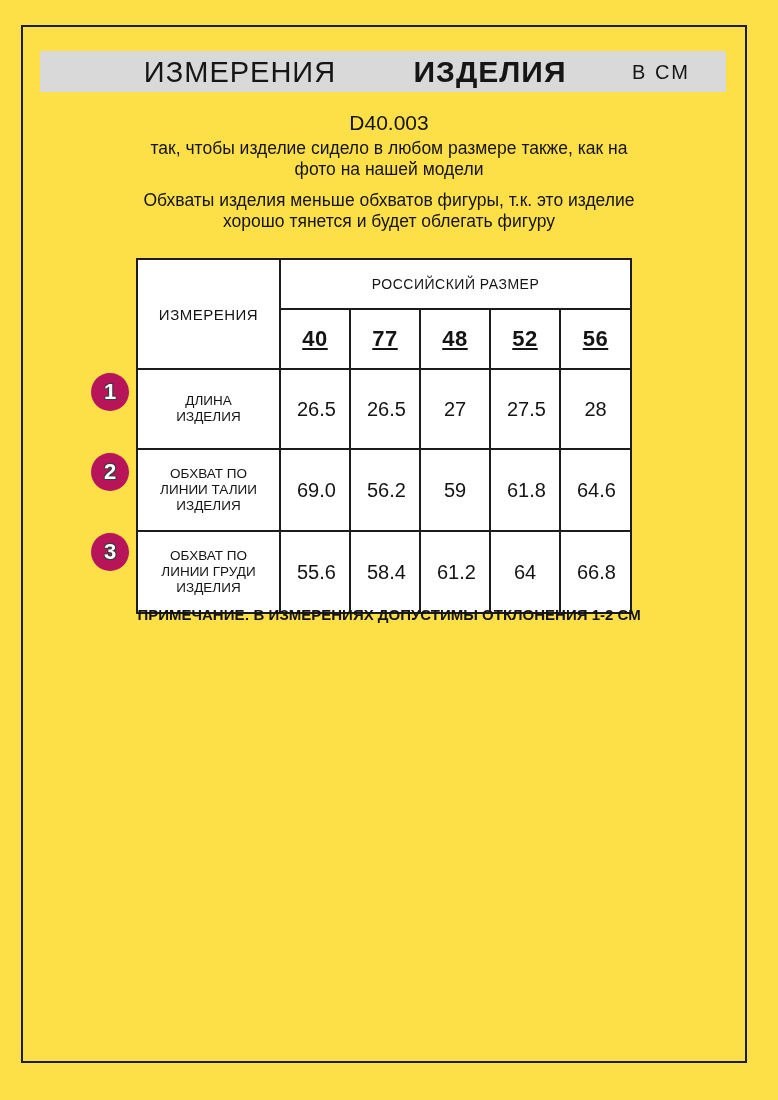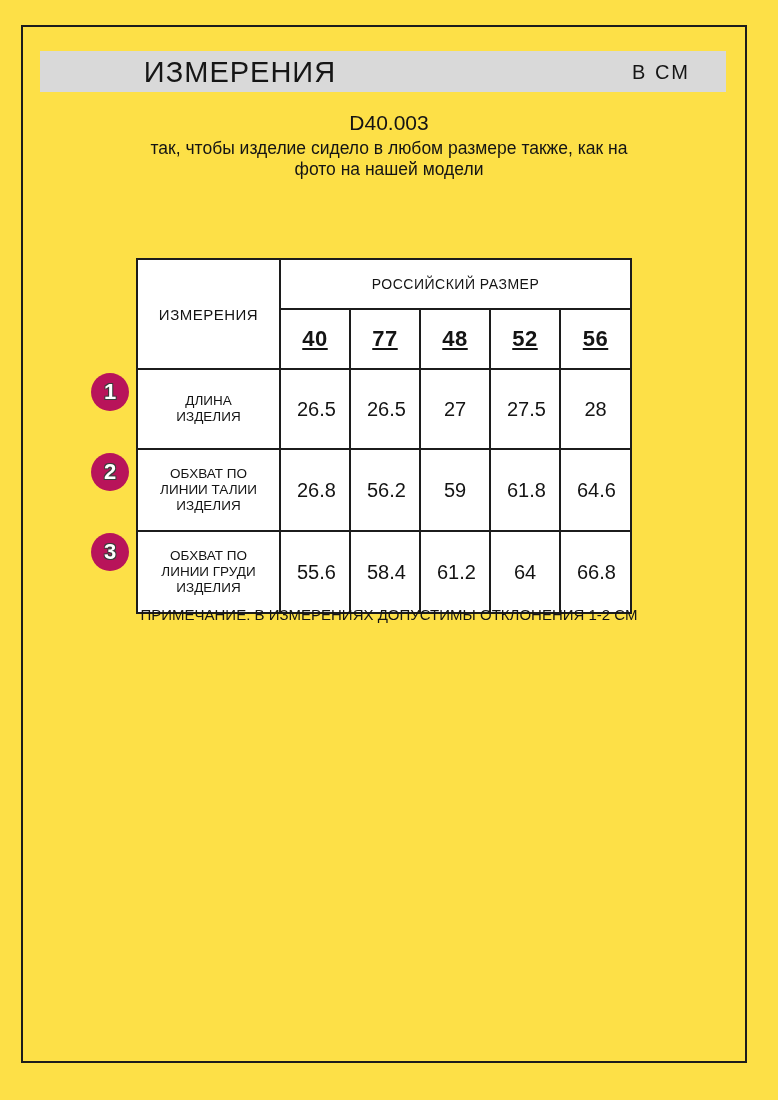--- a/index.html
+++ b/index.html
@@ -71,40 +71,45 @@
   .badge span{
     color:#ffffff;font-size:22px;font-weight:700;line-height:1;
     text-shadow:-1px -1px 0 #3c3c3c,1px -1px 0 #3c3c3c,-1px 1px 0 #3c3c3c,1px 1px 0 #3c3c3c;
   }
   .badge-1{top:373px;}
   .badge-2{top:453px;}
   .badge-3{top:533px;}
   
   .note{
     position:absolute;left:0;top:606px;width:778px;
-    text-align:center;font-size:15px;font-weight:400;color:#141414;
+    text-align:center;font-size:15px;font-weight:700;color:#141414;
   }
 </style>
 </head>
 <body>
 
 <div class="page">
   <div class="frame"></div>
 
   <div class="header-bar">
     <span class="t t-left">ИЗМЕРЕНИЯ</span>
+    <span class="t t-right">ИЗДЕЛИЯ</span>
     <span class="t t-unit">В СМ</span>
   </div>
 
   <div class="product-code">D40.003</div>
 
   <div class="intro">
     <div class="para">
       <div>так, чтобы изделие сидело в любом размере также, как на</div>
       <div>фото на нашей модели</div>
+    </div>
+    <div class="para">
+      <div>Обхваты изделия меньше обхватов фигуры, т.к. это изделие</div>
+      <div>хорошо тянется и будет облегать фигуру</div>
     </div>
   </div>
 
   <table class="size-table">
     <colgroup>
       <col style="width:143px">
       <col style="width:70px">
         <col style="width:70px">
         <col style="width:70px">
         <col style="width:70px">
@@ -125,21 +130,21 @@
       <tr class="tr-data">
         <td class="lbl">ДЛИНА ИЗДЕЛИЯ</td>
         <td class="val">26.5</td>
         <td class="val">26.5</td>
         <td class="val">27</td>
         <td class="val">27.5</td>
         <td class="val">28</td>
       </tr>
       <tr class="tr-data">
         <td class="lbl">ОБХВАТ ПО ЛИНИИ ТАЛИИ ИЗДЕЛИЯ</td>
-        <td class="val">26.8</td>
+        <td class="val">69.0</td>
         <td class="val">56.2</td>
         <td class="val">59</td>
         <td class="val">61.8</td>
         <td class="val">64.6</td>
       </tr>
       <tr class="tr-data">
         <td class="lbl">ОБХВАТ ПО ЛИНИИ ГРУДИ ИЗДЕЛИЯ</td>
         <td class="val">55.6</td>
         <td class="val">58.4</td>
         <td class="val">61.2</td>

